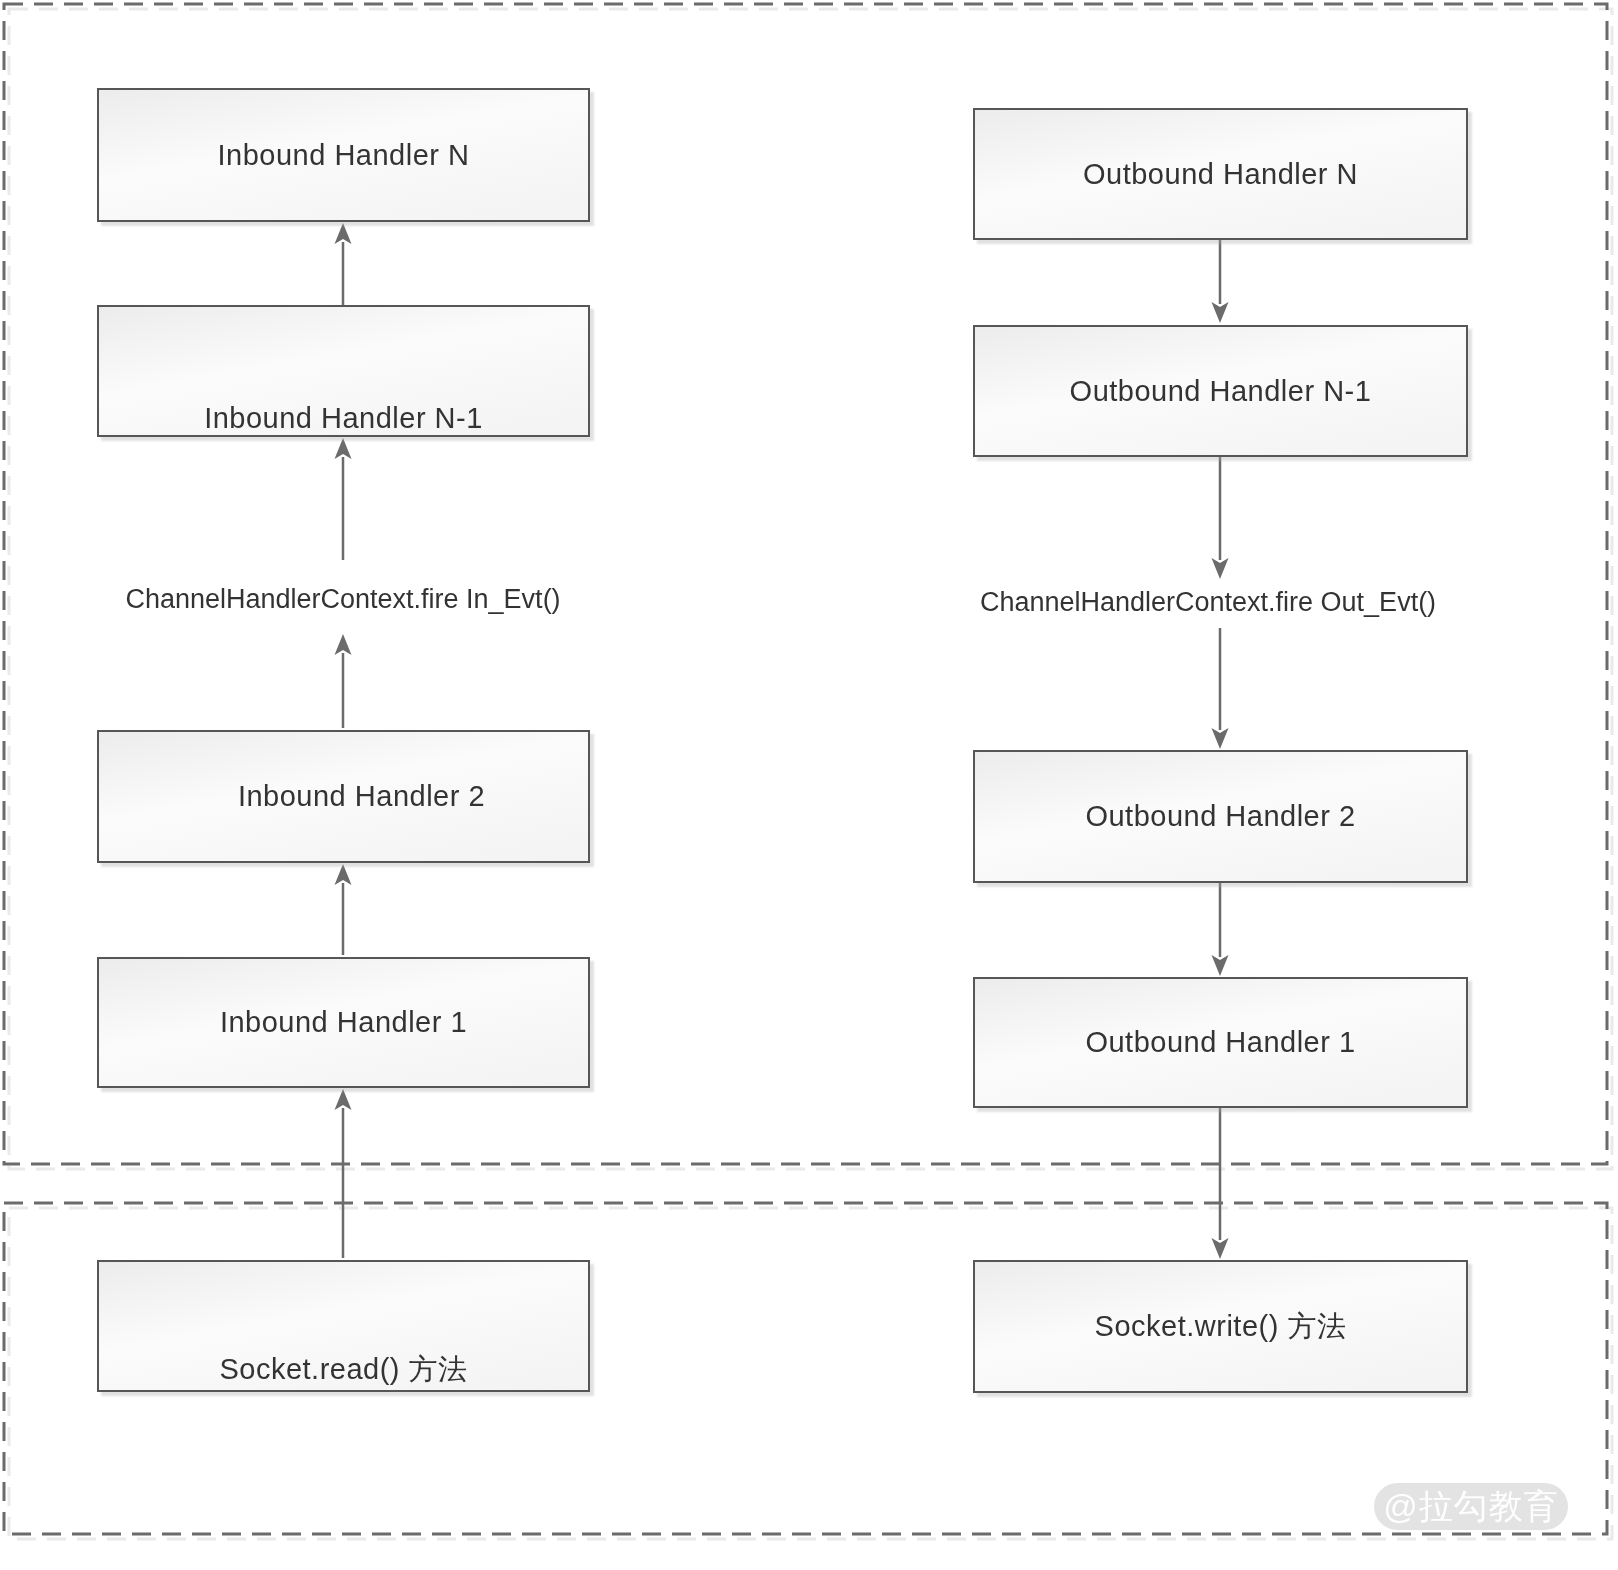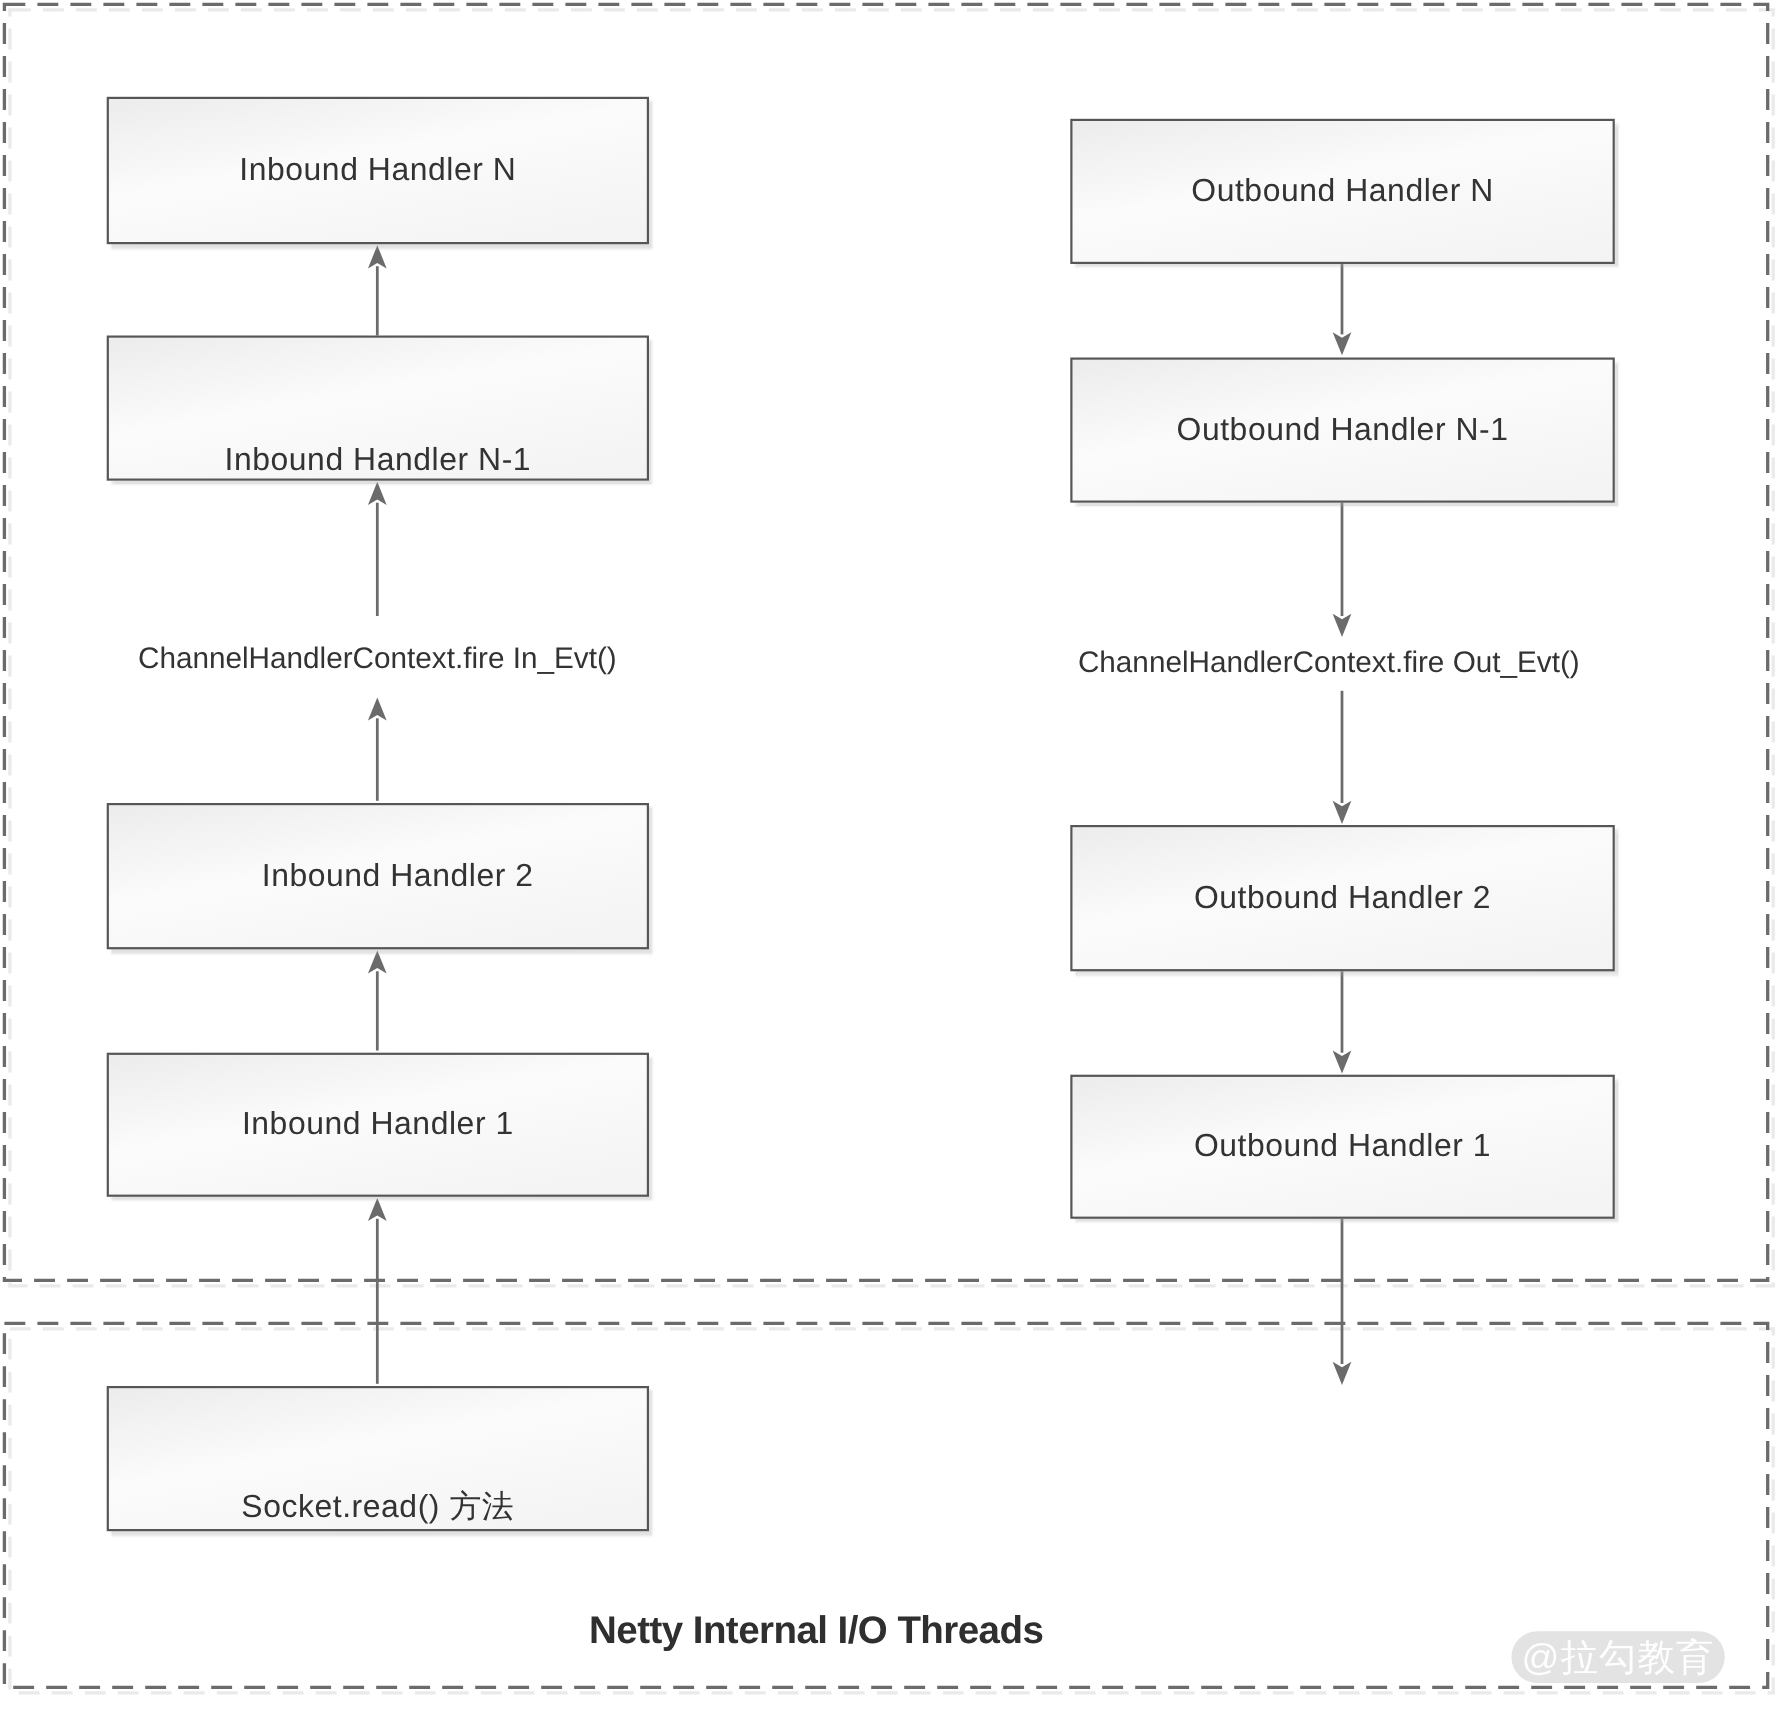--- a/index.html
+++ b/index.html
@@ -121,23 +121,25 @@
   </div>
   <div class="node" style="left:973px; top:325px; width:495px; height:132px;">
     <span>Outbound Handler N-1</span>
   </div>
   <div class="node" style="left:973px; top:750px; width:495px; height:133px;">
     <span>Outbound Handler 2</span>
   </div>
   <div class="node" style="left:973px; top:977px; width:495px; height:131px;">
     <span>Outbound Handler 1</span>
   </div>
+  <div class="node" style="left:973px; top:1260px; width:495px; height:133px;">
+    <span>Socket.write() 方法</span>
+  </div>
 
   <div class="event-label" style="left:343px; top:599px;">ChannelHandlerContext.fire In_Evt()</div>
   <div class="event-label" style="left:1208px; top:602px;">ChannelHandlerContext.fire Out_Evt()</div>
 
-  <div class="diagram-title" style="left:742px; top:1483px;">Netty Internal I/O Threads</div>
 
   <div class="watermark">
     <span>@拉勾教育</span>
   </div>
 
 </div>
 
 </body></html>

